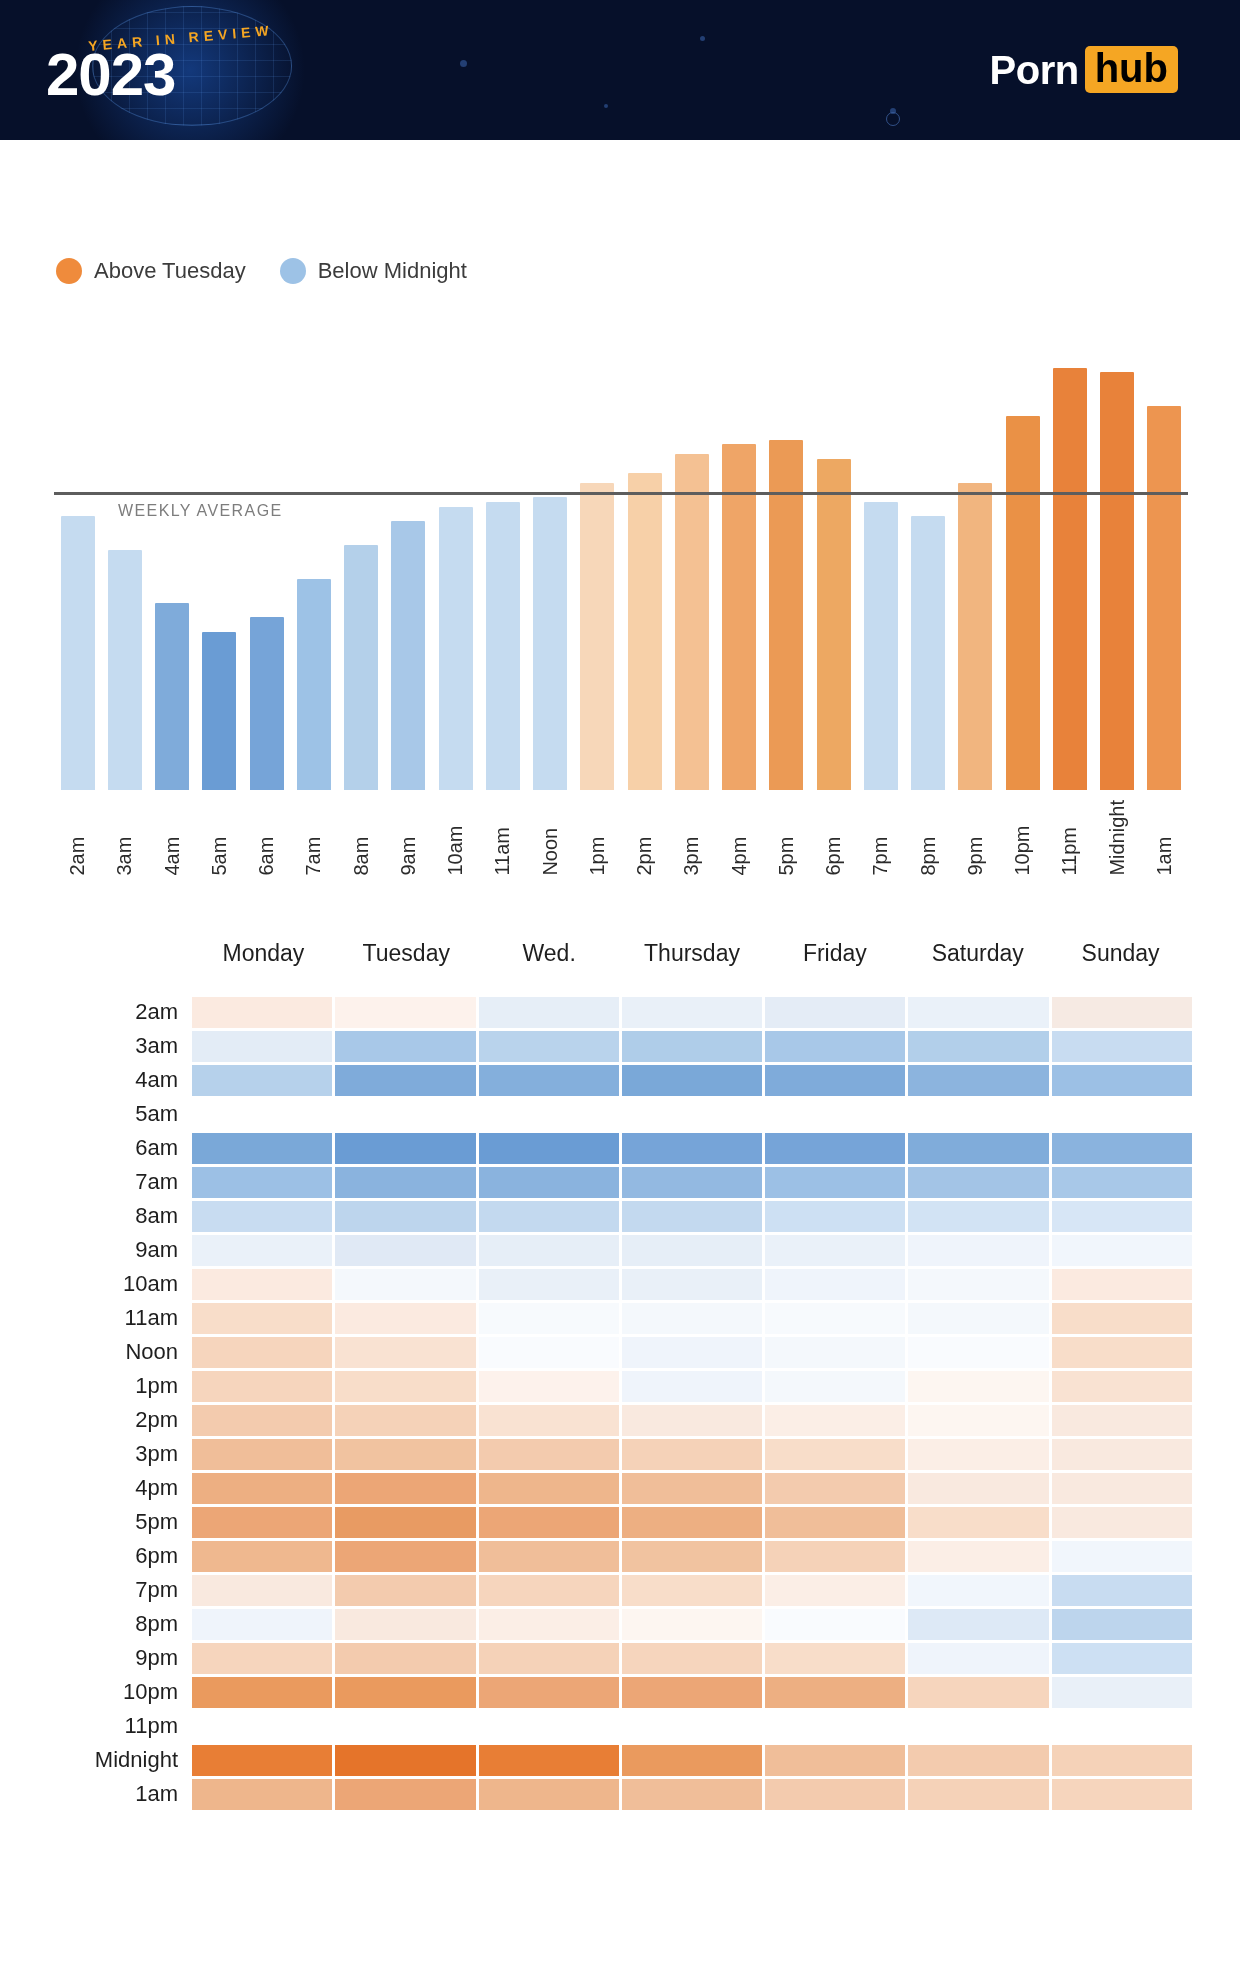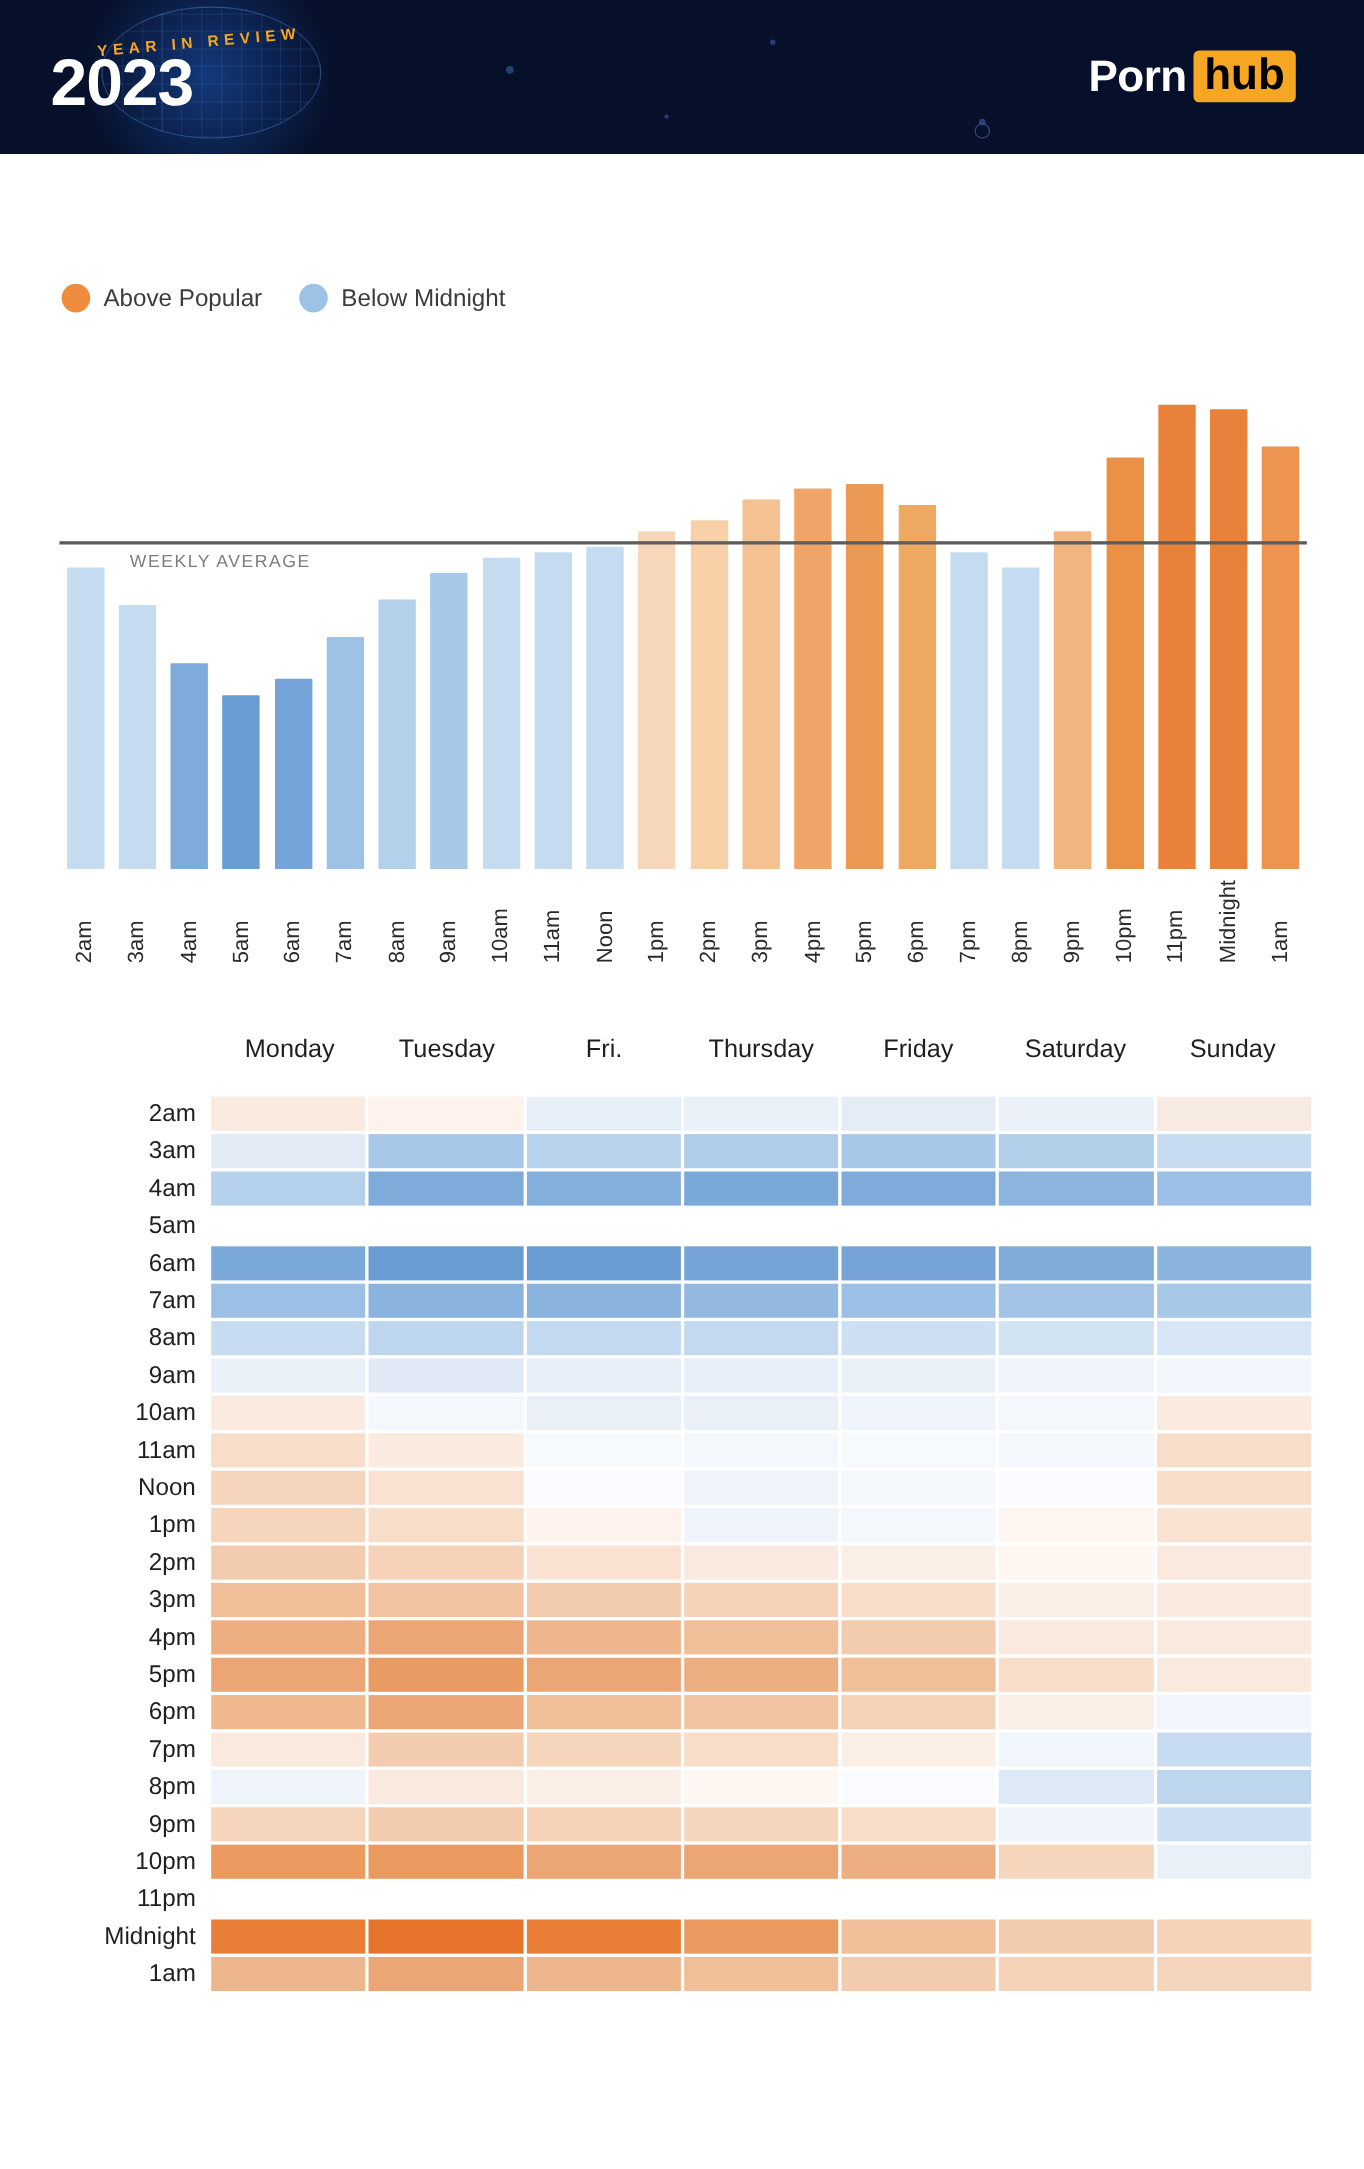--- a/index.html
+++ b/index.html
@@ -296,21 +296,21 @@
       <i style="left:66px;top:26px;width:300px;height:300px;border-width:8px;border-color:#1f62c4 transparent transparent transparent;transform:rotate(34deg);"></i>
       <i style="left:92px;top:44px;width:300px;height:300px;border-width:6px;border-color:#3d8ef0 transparent transparent transparent;transform:rotate(40deg);"></i>
       <i style="left:112px;top:60px;width:300px;height:300px;border-width:4px;border-color:#7fb6f7 transparent transparent transparent;transform:rotate(46deg);"></i>
     </div>
   </div>
 
 
   <div class="legend">
     <div class="item">
       <span class="dot" style="background:#ef8b3c"></span>
-      <span class="lbl">Above Popular</span>
+      <span class="lbl">Above Tuesday</span>
     </div>
     <div class="item">
       <span class="dot" style="background:#9dc2e6"></span>
       <span class="lbl">Below Midnight</span>
     </div>
   </div>
 
   <div class="barchart">
     <div class="bars" id="bars">
         <div class="barwrap">
@@ -461,21 +461,21 @@
       </div>
       <div class="cell">
         <span>1am</span>
       </div>
     </div>
 
   <div class="heatmap">
     <div class="hm-days" id="hm-days">
         <div class="d">Monday</div>
         <div class="d">Tuesday</div>
-        <div class="d">Fri.</div>
+        <div class="d">Wed.</div>
         <div class="d">Thursday</div>
         <div class="d">Friday</div>
         <div class="d">Saturday</div>
         <div class="d">Sunday</div>
       </div>
     <div class="hm-grid" id="hm-grid">
         <div class="hm-row">
           <div class="rowlabel">2am</div>
           <div class="hm-cells">
             <div class="hm-cell" style="background: rgb(251, 234, 224);"></div>

